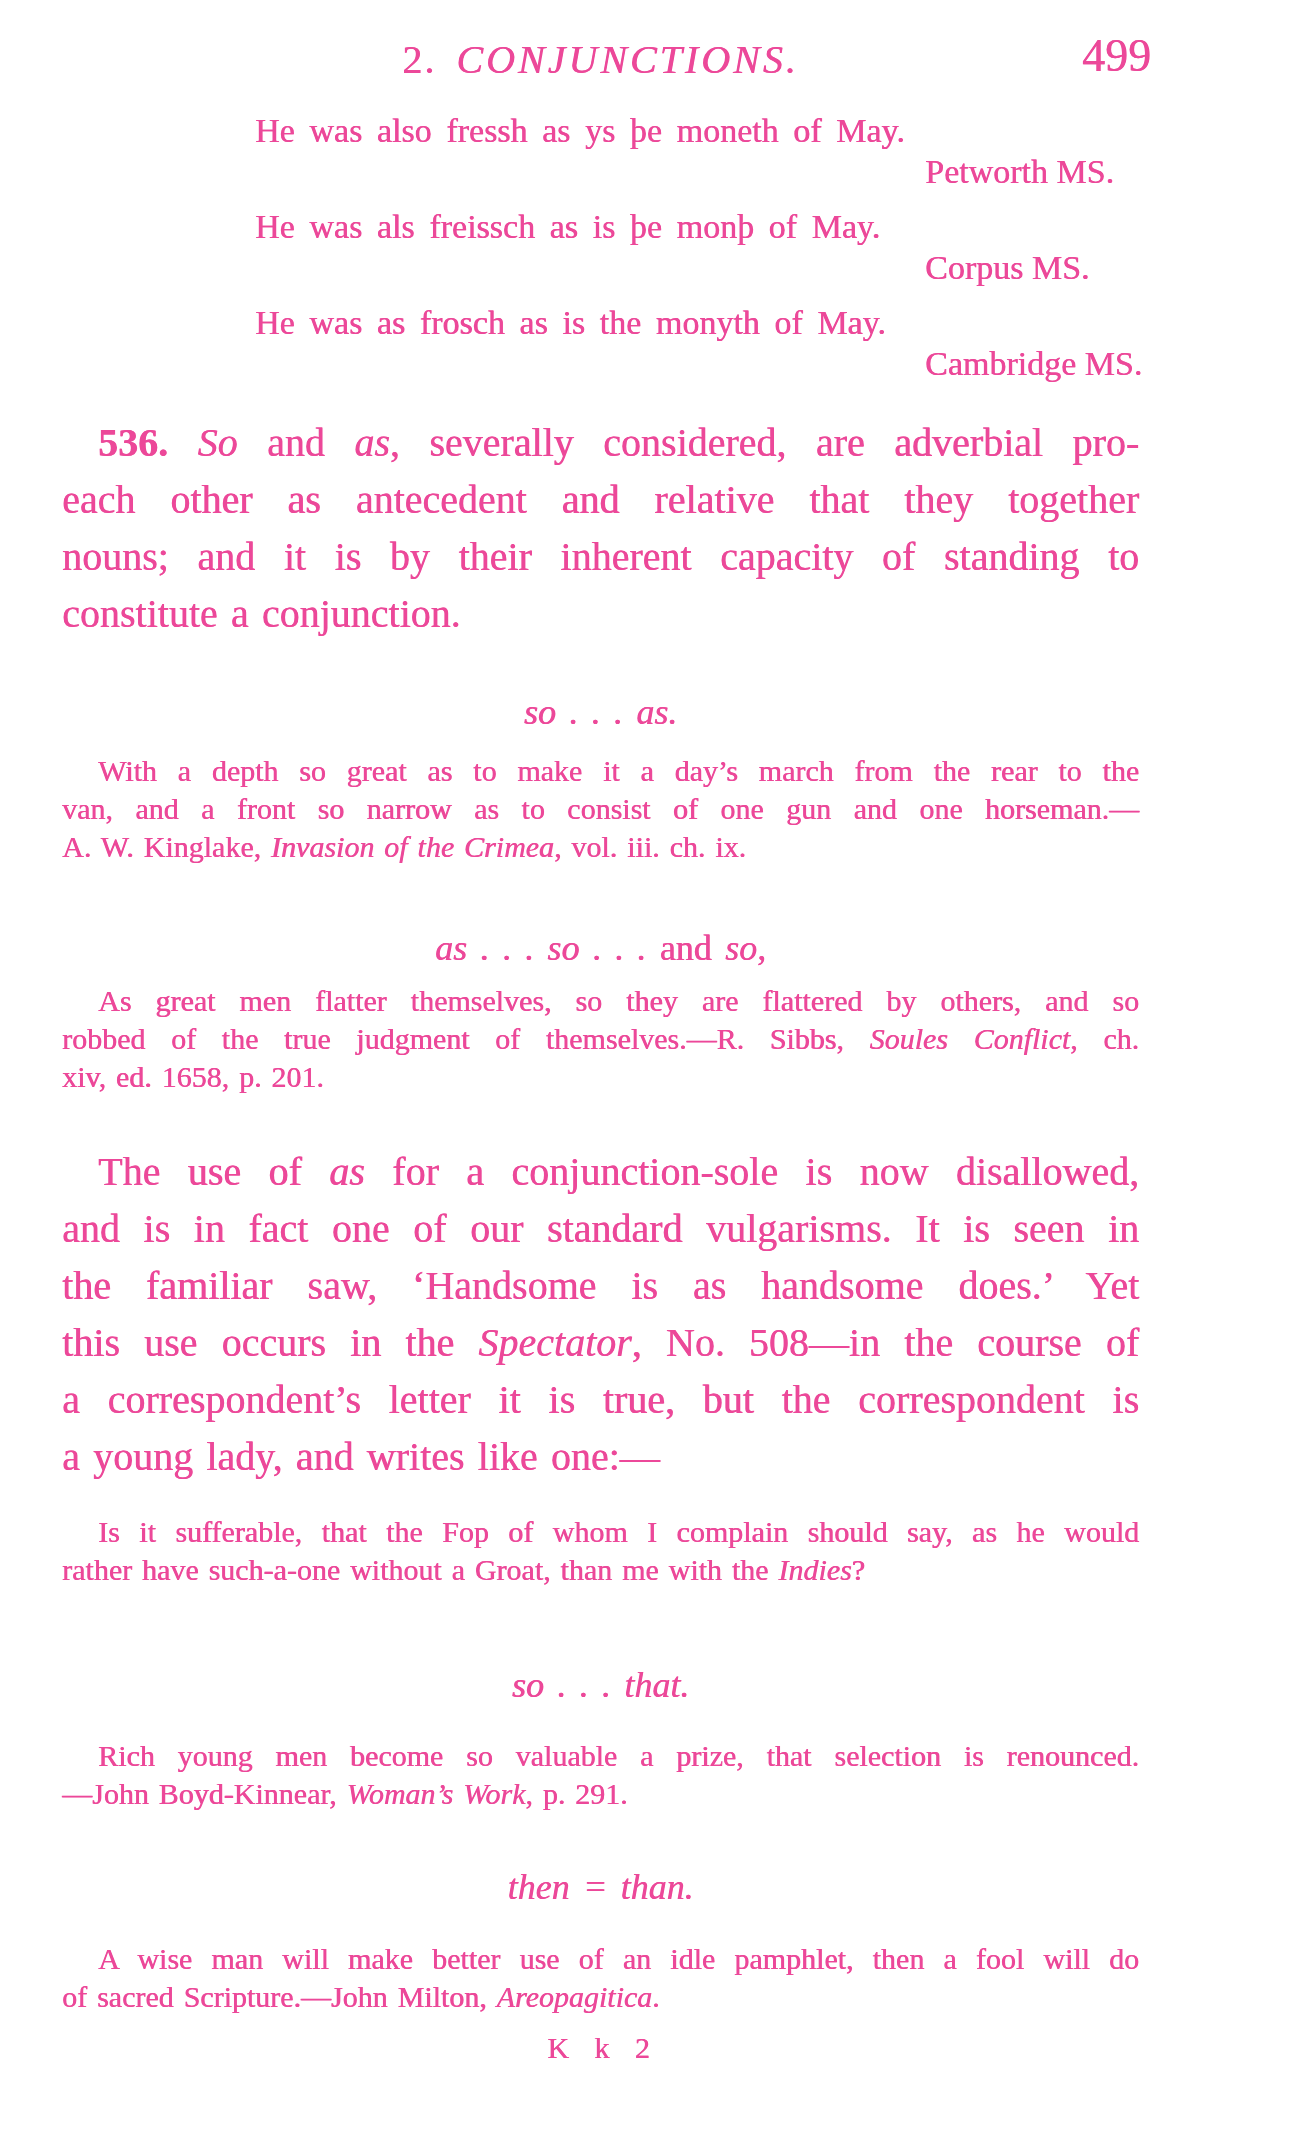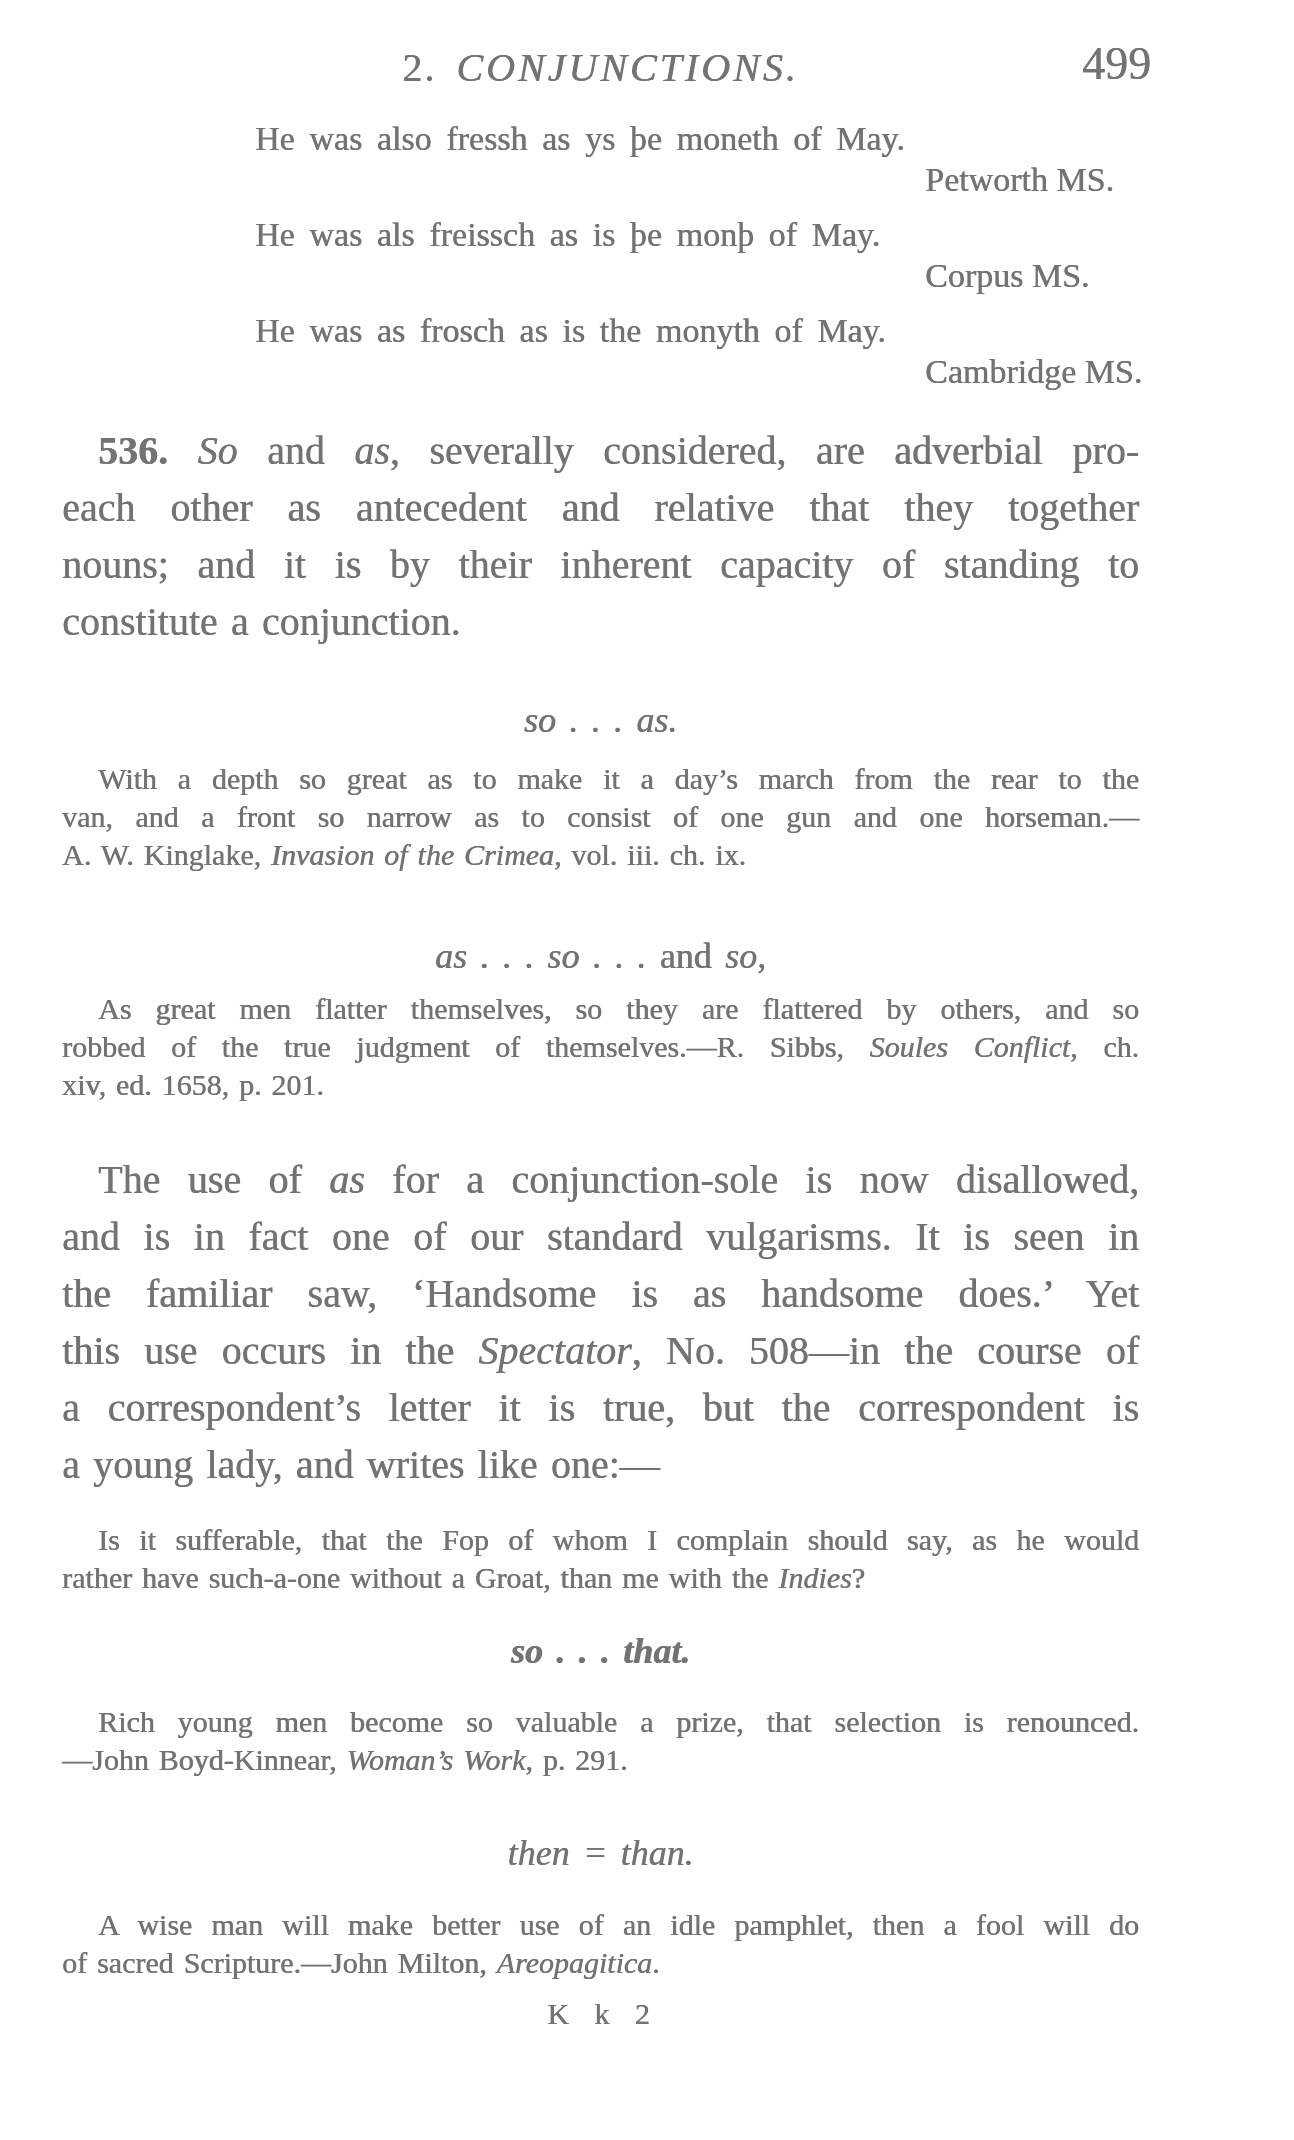--- a/index.html
+++ b/index.html
@@ -5,26 +5,26 @@
   html, body {
     margin: 0;
     padding: 0;
     background: #ffffff;
   }
   .page {
     position: relative;
     width: 1185px;
     height: 2140px;
     background: #ffffff;
-    color: #737373;
+    color: #ec4899;
     font-family: "Liberation Serif", "DejaVu Serif", serif;
     text-shadow: 0.55px 0 0 currentColor; 
     overflow: hidden;
     box-sizing: border-box;
-    padding: 16px 46px 0 62px;
+    padding: 8px 46px 0 62px;
   }
   .seg-i { font-style: italic; }
   .seg-b { font-weight: bold; text-shadow: 0.6px 0 0 currentColor; }
 
   
   .page-header {
     position: relative;
     margin-top: 26px;
     height: 52px;
     line-height: 52px;
@@ -85,21 +85,21 @@
   .subhead {
     text-align: center;
     font-size: 36px;
     line-height: 44px;
     word-spacing: 0.12em;
     font-weight: normal;
     margin: 0;
   }
   #sh-so-as     { margin-top: 48px; }
   #sh-as-so     { margin-top: 60px; }
-  #sh-so-that   { margin-top: 32px; font-weight: bold; }
+  #sh-so-that   { margin-top: 74px; }
   #sh-then-than { margin-top: 52px; }
 
   
   .signature {
     margin-top: 12px;
     text-align: center;
     font-size: 30px;
     line-height: 40px;
     letter-spacing: 4px;
     word-spacing: 10px;

